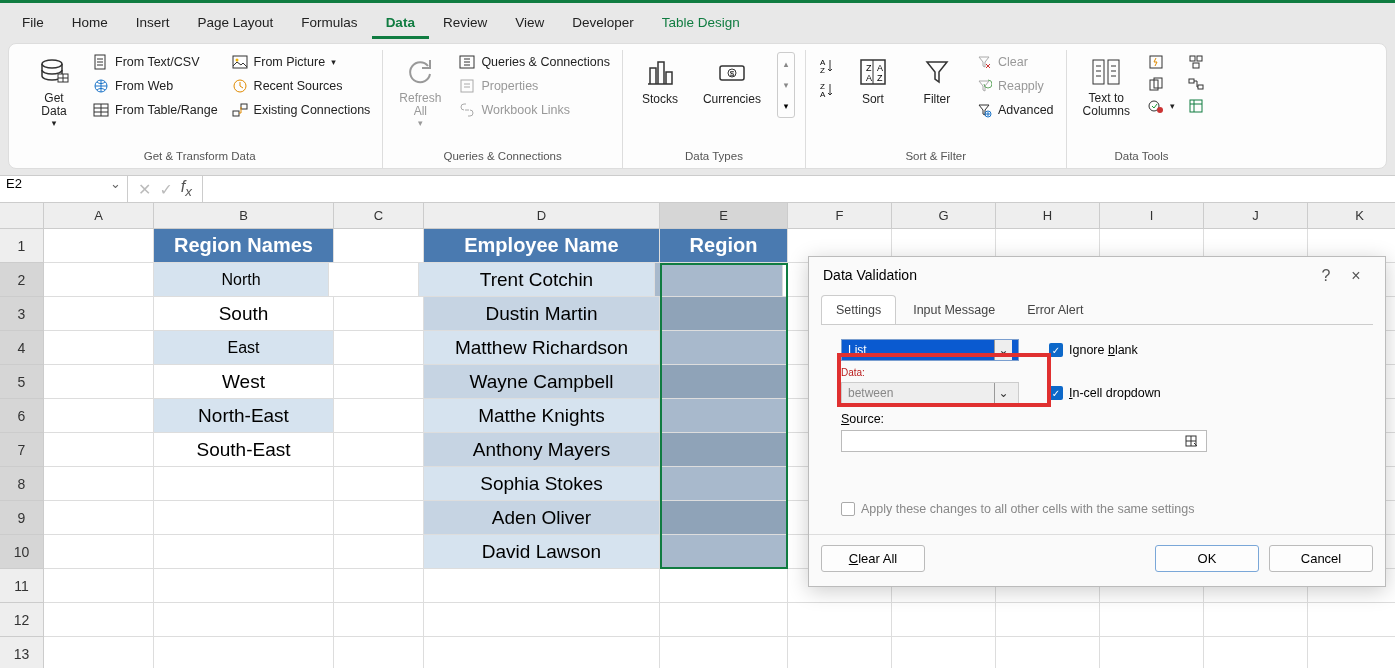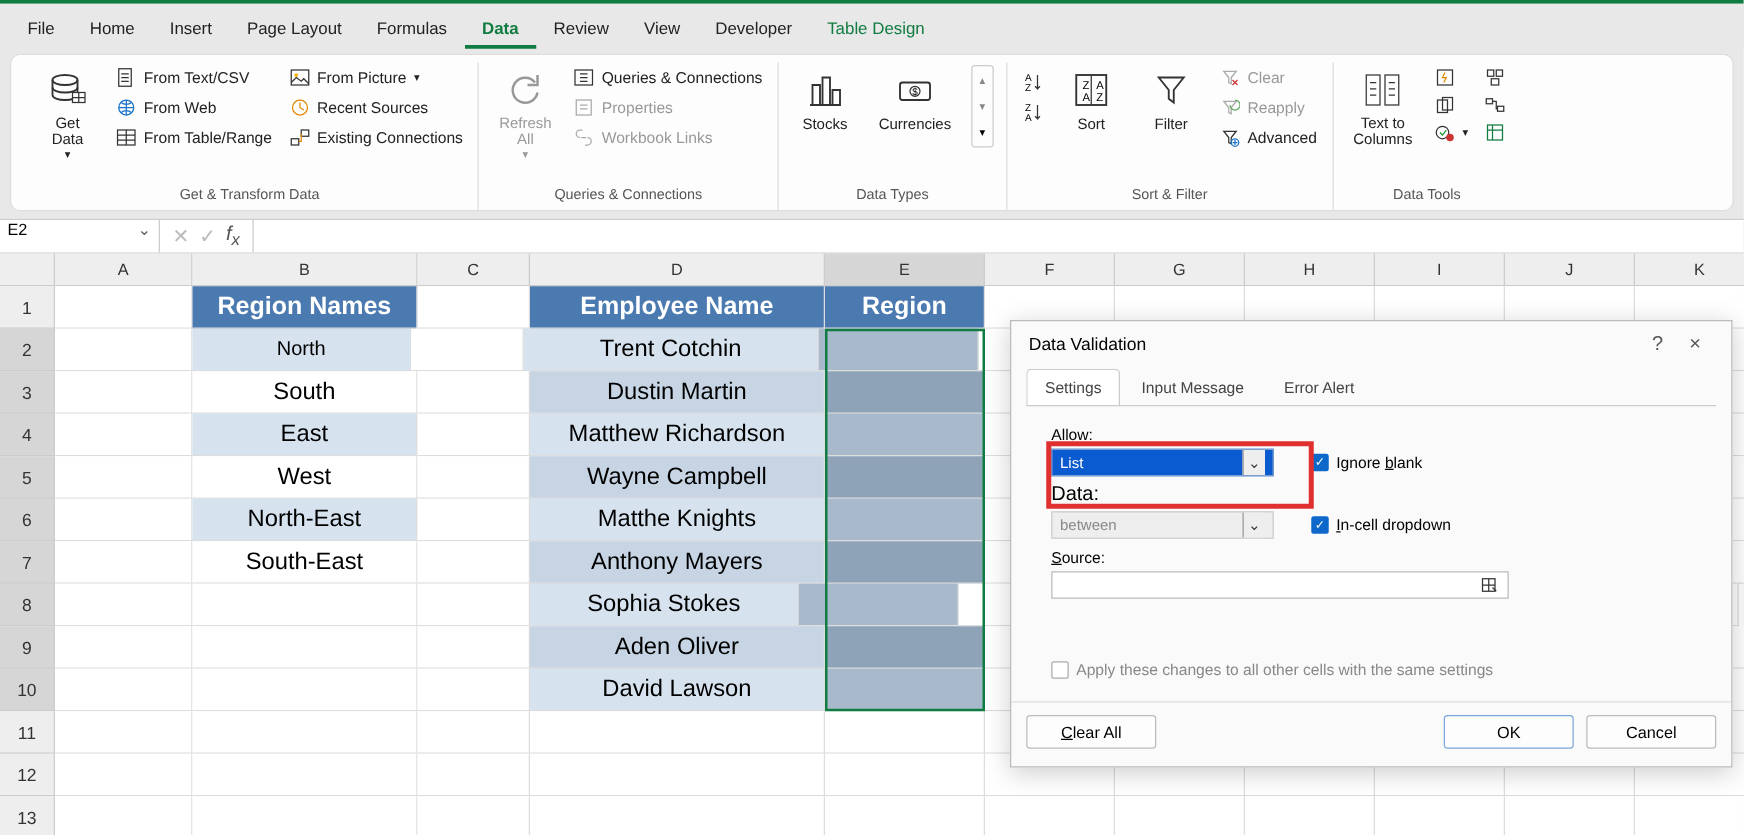--- a/index.html
+++ b/index.html
@@ -485,21 +485,21 @@
         <div class="cell" style="width: 128px; background: rgb(143, 163, 184);"></div>
         <div class="cell" style="width: 104px;"></div>
         <div class="cell" style="width: 104px;"></div>
         <div class="cell" style="width: 104px;"></div>
         <div class="cell" style="width: 104px;"></div>
         <div class="cell" style="width: 104px;"></div>
         <div class="cell" style="width: 104px;"></div>
       </div>
       <div class="row">
         <div class="cell" style="width: 110px;"></div>
-        <div class="cell lt1" style="width: 180px; font-size: 19px;">East</div>
+        <div class="cell lt1" style="width: 180px; font-size: 16px;">East</div>
         <div class="cell" style="width: 90px;"></div>
         <div class="cell lt1" style="width: 236px; font-size: 19px;">Matthew Richardson</div>
         <div class="cell" style="width: 128px; background: rgb(168, 185, 204);"></div>
         <div class="cell" style="width: 104px;"></div>
         <div class="cell" style="width: 104px;"></div>
         <div class="cell" style="width: 104px;"></div>
         <div class="cell" style="width: 104px;"></div>
         <div class="cell" style="width: 104px;"></div>
         <div class="cell" style="width: 104px;"></div>
       </div>
@@ -539,21 +539,21 @@
         <div class="cell" style="width: 104px;"></div>
         <div class="cell" style="width: 104px;"></div>
         <div class="cell" style="width: 104px;"></div>
         <div class="cell" style="width: 104px;"></div>
         <div class="cell" style="width: 104px;"></div>
       </div>
       <div class="row">
         <div class="cell" style="width: 110px;"></div>
         <div class="cell" style="width: 180px;"></div>
         <div class="cell" style="width: 90px;"></div>
-        <div class="cell lt1" style="width: 215px; font-size: 19px;">Sophia Stokes</div>
+        <div class="cell lt1" style="width: 236px; font-size: 19px;">Sophia Stokes</div>
         <div class="cell" style="width: 128px; background: rgb(168, 185, 204);"></div>
         <div class="cell" style="width: 104px;"></div>
         <div class="cell" style="width: 104px;"></div>
         <div class="cell" style="width: 104px;"></div>
         <div class="cell" style="width: 104px;"></div>
         <div class="cell" style="width: 104px;"></div>
         <div class="cell" style="width: 104px;"></div>
       </div>
       <div class="row">
         <div class="cell" style="width: 110px;"></div>
@@ -634,33 +634,32 @@
   <div class="dlg-tabs">
     <div class="dlg-tab active">Settings</div>
     <div class="dlg-tab">Input Message</div>
     <div class="dlg-tab">Error Alert</div>
   </div>
   <div class="dlg-body">
 
     <div class="red-box" style="left:16px;top:28px;width:214px;height:54px"></div>
 
     <div style="padding-left:14px">
-      <div style="font-size:12.5px;margin:6px 0 2px 0">Allow:</div>
       <div class="form-row">
         <div class="combo">
           <span>List</span>
           <span class="dd">⌄</span>
         </div>
         <div class="chk" style="margin-left:16px">
           <span class="box">✓</span>
           <span>Ignore <u>b</u>lank</span>
         </div>
       </div>
 
-      <div style="font-size:16px;margin:6px 0 2px 0;color:#000000">Data:</div>
+      <div style="font-size:10px;margin:6px 0 2px 0;color:#b91c1c">Data:</div>
       <div class="form-row">
         <div class="combo disabled">
           <span style="color:#888">between</span>
           <span class="dd">⌄</span>
         </div>
         <div class="chk" style="margin-left:16px">
           <span class="box">✓</span>
           <span><u>I</u>n-cell dropdown</span>
         </div>
       </div>

